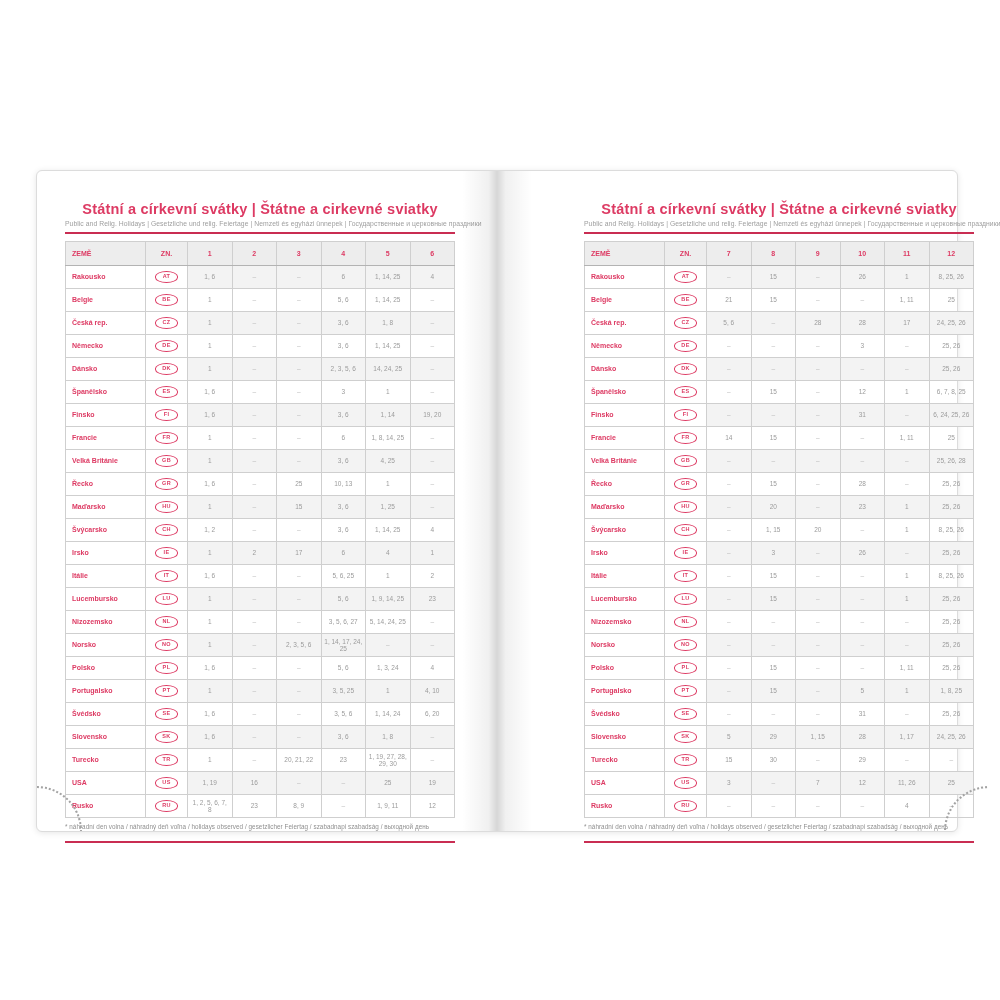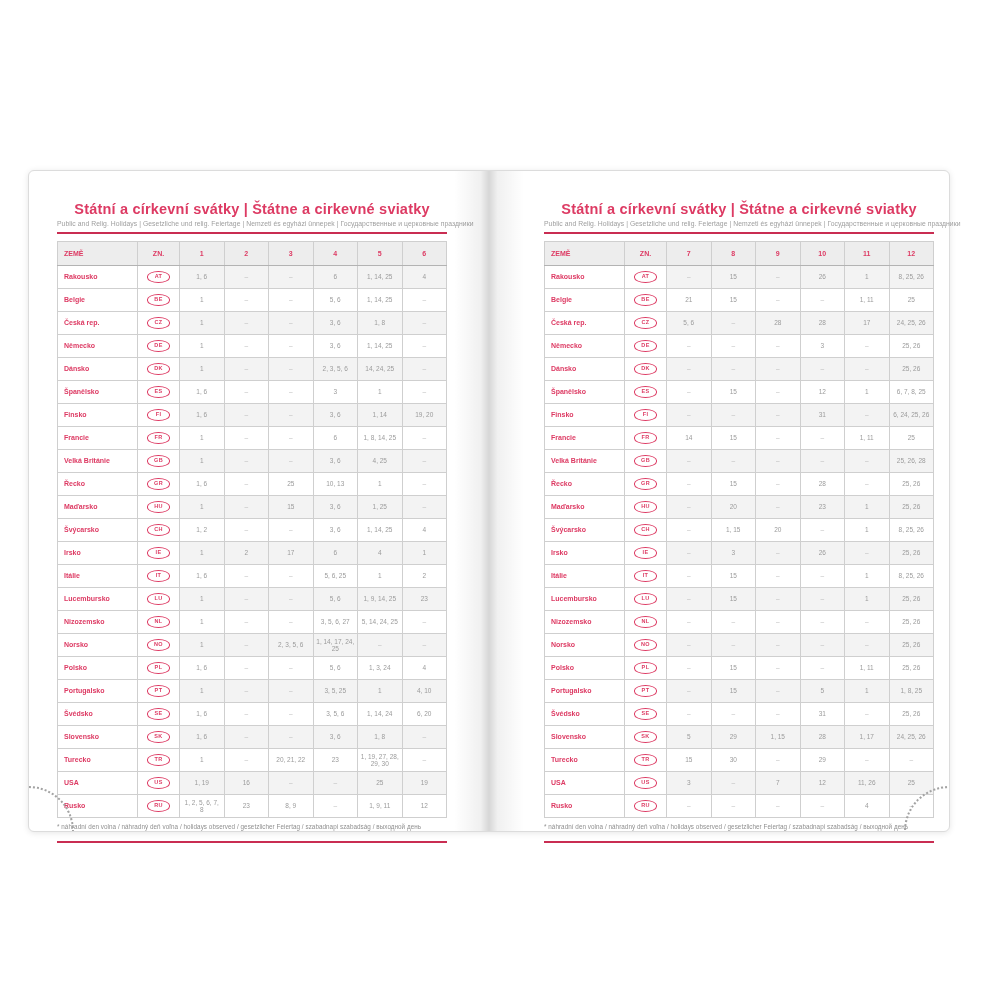--- a/index.html
+++ b/index.html
@@ -1,18 +1,18 @@
 <!DOCTYPE html>
 <html style="--accent: #dd3a63; --rule: #c92d52;"><head>
 <meta charset="utf-8">
 <style>
   html,body{margin:0;padding:0;background:#ffffff;font-family:"Liberation Sans",sans-serif;}
   .stage{position:relative;width:1000px;height:1000px;background:#ffffff;overflow:hidden;}
-  .book{position:absolute;left:28px;top:170px;width:920px;height:660px;background:#fff;
-        border:1px solid #dcdcdc;border-radius:6px;box-shadow:0 1px 6px rgba(0,0,0,.10);display:flex;}
+  .book{position:absolute;left:36px;top:170px;width:920px;height:660px;background:#fff;
+        border:1px solid #dcdcdc;border-radius:6px;box-shadow:0 1px 6px rgba(0,0,0,.10);display:flex;gap:32px;}
   .page{position:relative;width:460px;height:100%;box-sizing:border-box;}
   .page.left{padding:30px 42px 0 28px;}
   .page.right{padding:30px 15px 0 55px;}
   .gutter{position:absolute;left:50%;top:0;bottom:0;width:70px;transform:translateX(-50%);
           background:linear-gradient(to right,rgba(0,0,0,0) 0%,rgba(0,0,0,.06) 38%,rgba(0,0,0,.16) 50%,rgba(0,0,0,.06) 62%,rgba(0,0,0,0) 100%);
           pointer-events:none;border-radius:0;}
   .content{width:390px;}
   h1.title{margin:0 0 3px 0;text-align:center;font-size:14.5px;font-weight:bold;letter-spacing:.2px;color:var(--accent);}
   .subtitle{white-space:nowrap;text-align:center;font-size:6.8px;color:#9e9e9e;letter-spacing:.05px;
             border-bottom:2px solid var(--rule);padding-bottom:5px;}

